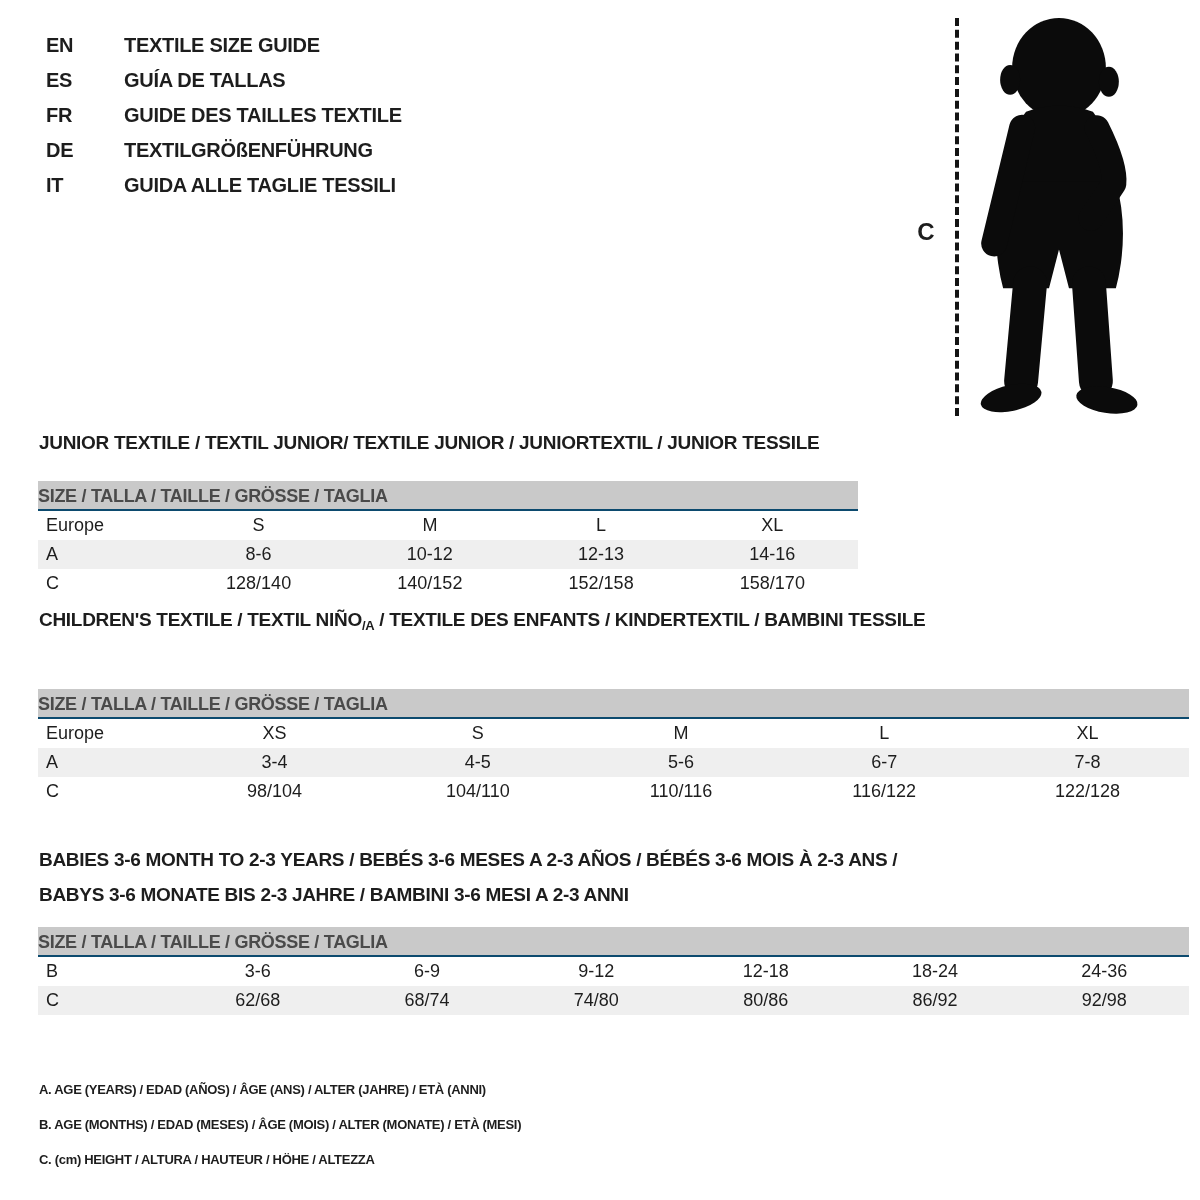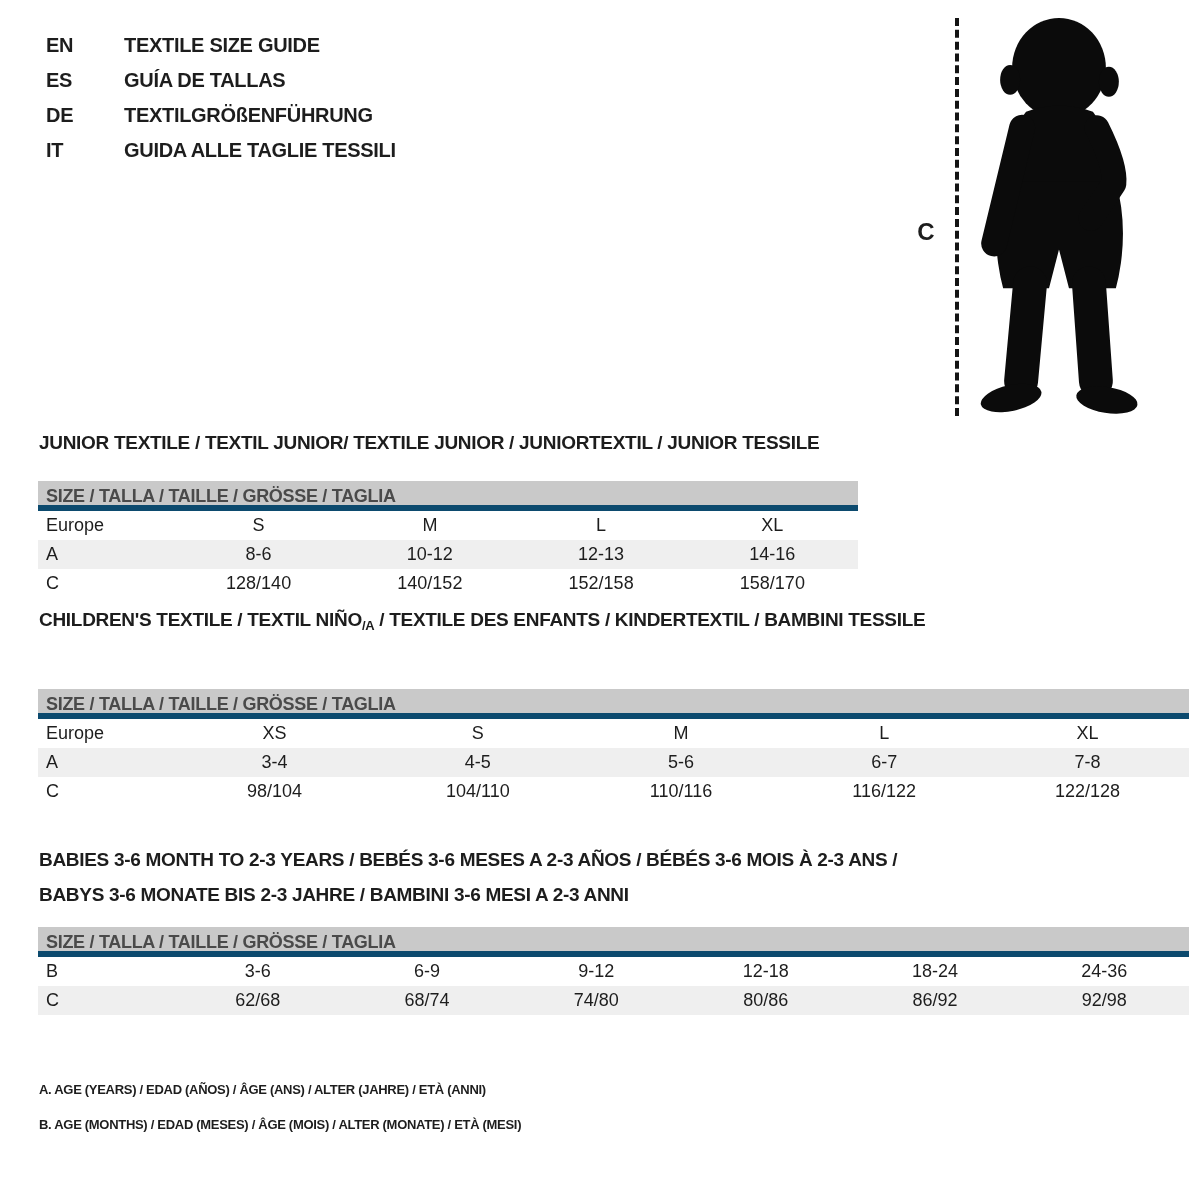--- a/index.html
+++ b/index.html
@@ -47,22 +47,21 @@
     font-size:13px; font-weight:700; vertical-align:baseline;
     position:relative; top:4px;
   }
 
   
   .size-table { position:absolute; left:32px; }
   .size-bar {
     height:30px; line-height:30px;
     background:#c9c9c9; color:#4a4a4a;
     font-size:18px; font-weight:700; letter-spacing:-0.3px;
-    padding-left:8px;
-    border-bottom:6px solid #0c4a6e;
+    border-bottom:2px solid #0c4a6e;
   }
   .trow { display:flex; height:29px; align-items:center; font-size:18px; }
   .trow.shaded { background:#efefef; }
   .cell { flex:1; text-align:center; white-space:nowrap; }
   .cell.label { flex:0 0 135px; text-align:left; padding-left:8px; }
 
   
   .legend { position:absolute; left:33px; top:1072px; }
   .legend-line {
     height:35px; line-height:35px;
@@ -75,20 +74,24 @@
 <div class="page">
 
   <div class="lang-list">
     <div class="lang-row">
       <div class="lang-code">EN</div>
       <div class="lang-title">TEXTILE SIZE GUIDE</div>
     </div>
     <div class="lang-row">
       <div class="lang-code">ES</div>
       <div class="lang-title">GUÍA DE TALLAS</div>
+    </div>
+    <div class="lang-row">
+      <div class="lang-code">FR</div>
+      <div class="lang-title">GUIDE DES TAILLES TEXTILE</div>
     </div>
     <div class="lang-row">
       <div class="lang-code">DE</div>
       <div class="lang-title">TEXTILGRÖßENFÜHRUNG</div>
     </div>
     <div class="lang-row">
       <div class="lang-code">IT</div>
       <div class="lang-title">GUIDA ALLE TAGLIE TESSILI</div>
     </div>
   </div>
@@ -196,15 +199,16 @@
       <div class="cell">74/80</div>
       <div class="cell">80/86</div>
       <div class="cell">86/92</div>
       <div class="cell">92/98</div>
     </div>
   </div>
 
   <div class="legend">
     <div class="legend-line">A. AGE (YEARS) / EDAD (AÑOS) / ÂGE (ANS) / ALTER (JAHRE) / ETÀ (ANNI)</div>
     <div class="legend-line">B. AGE (MONTHS) / EDAD (MESES) / ÂGE (MOIS) / ALTER (MONATE) / ETÀ (MESI)</div>
+    <div class="legend-line">C. (cm) HEIGHT / ALTURA / HAUTEUR / HÖHE / ALTEZZA</div>
   </div>
 
 </div>
 
 </body></html>

